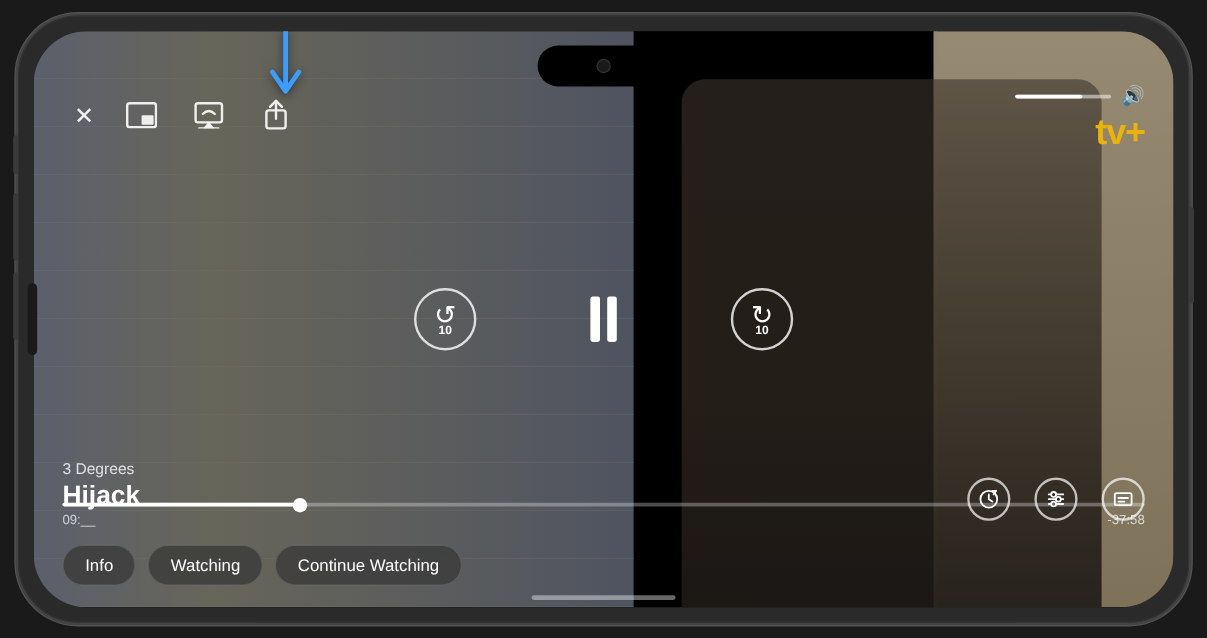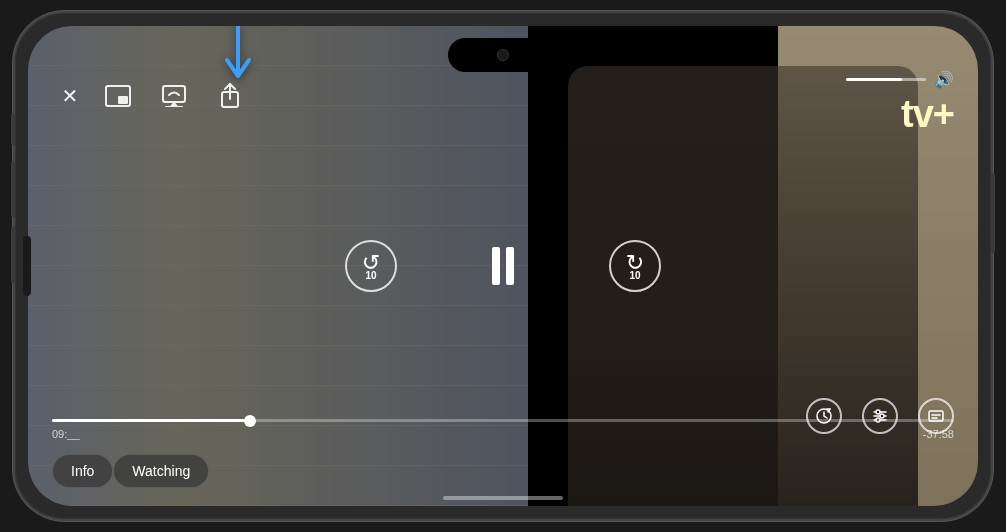--- a/index.html
+++ b/index.html
@@ -241,23 +241,23 @@
       gap: 4px;
     }
 
     .apple-symbol {
       font-size: 28px;
       color: white;
       line-height: 1;
     }
 
     .tv-plus-text {
-      font-size: 38px;
+      font-size: 30px;
       font-weight: 700;
-      color: #fef9c3;
+      color: #eab308;
       letter-spacing: -1px;
     }
 
     
     .center-controls {
       position: absolute;
       top: 50%;
       left: 50%;
       transform: translate(-50%, -50%);
       display: flex;
@@ -404,20 +404,21 @@
       font-size: 16px;
       cursor: pointer;
     }
 
     
     .bottom-pills {
       position: absolute;
       bottom: 18px;
       left: 24px;
       display: flex;
+      gap: 10px;
       z-index: 10;
     }
 
     .pill-btn {
       padding: 8px 18px;
       border-radius: 20px;
       background: rgba(60,60,60,0.85);
       color: white;
       font-size: 14px;
       font-weight: 500;
@@ -535,20 +536,24 @@
           <div class="pause-bar"></div>
           <div class="pause-bar"></div>
         </div>
       </div>
       <div class="skip-btn">
         <span class="skip-arrow">↻</span>
         <span class="skip-num">10</span>
       </div>
     </div>
 
+    <div class="title-info">
+      <div class="episode-label">3 Degrees</div>
+      <div class="show-title">Hijack</div>
+    </div>
 
     <div class="right-controls">
       <div class="right-icon">
         <svg width="18" height="18" viewBox="0 0 18 18" fill="none">
           <circle cx="9" cy="9" r="7" stroke="white" stroke-width="1.5"></circle>
           <polyline points="9,5 9,9 12,11" stroke="white" stroke-width="1.5" stroke-linecap="round"></polyline>
           <path d="M12 2 L15 2" stroke="white" stroke-width="1.5" stroke-linecap="round"></path>
           <path d="M15 2 L13 5" stroke="white" stroke-width="1.5" stroke-linecap="round"></path>
         </svg>
       </div>
@@ -578,17 +583,18 @@
       </div>
       <div class="time-labels">
         <span>09:__</span>
         <span>-37:58</span>
       </div>
     </div>
 
     <div class="bottom-pills">
       <div class="pill-btn">Info</div>
       <div class="pill-btn">Watching</div>
+      <div class="pill-btn">Continue Watching</div>
     </div>
 
     <div class="home-indicator"></div>
   </div>
 </div>
 
 </body></html>

